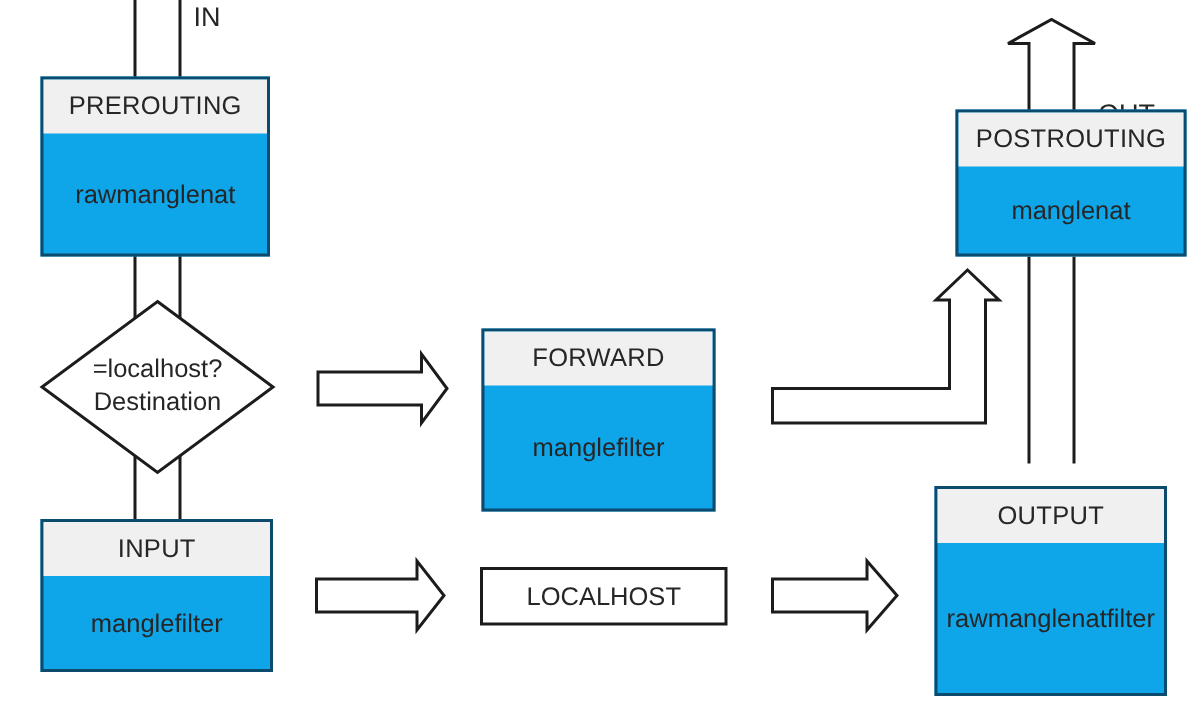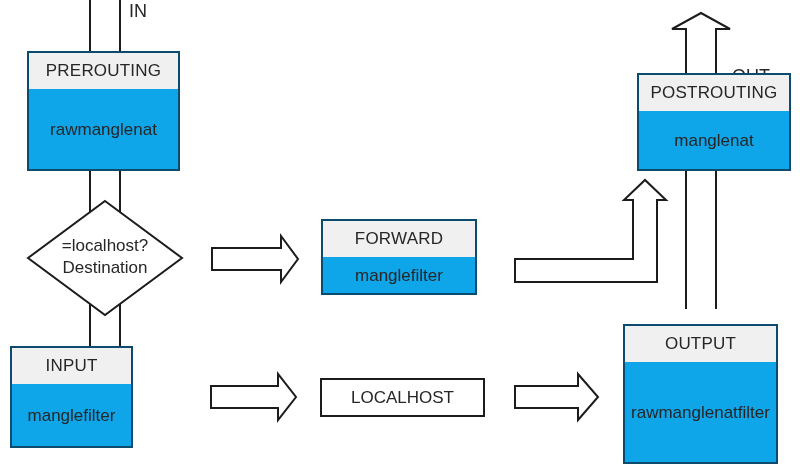--- a/index.html
+++ b/index.html
@@ -39,22 +39,22 @@
     display: flex;
     flex-direction: row;
     justify-content: center;
     align-items: center;
   }
   .chain-item {
     font-size: 17px;
     line-height: 21px;
   }
   #box-prerouting  { left: 27px;  top: 51px;  width: 153px; height: 120px; }
-  #box-forward     { left: 321px; top: 219px; width: 156px; height: 76px;  }
-  #box-input       { left: 10px;  top: 346px; width: 123px; height: 102px; }
+  #box-forward     { left: 321px; top: 219px; width: 156px; height: 122px;  }
+  #box-input       { left: 27px;  top: 346px; width: 155px; height: 102px; }
   #box-postrouting { left: 637px; top: 73px;  width: 154px; height: 98px;  }
   #box-output      { left: 623px; top: 308px; width: 155px; height: 140px; margin-top: 16px; }
   #box-localhost {
     position: absolute;
     left: 320px; top: 378px; width: 165px; height: 39px;
     box-sizing: border-box;
     border: 2px solid #1c1c1c;
     background: #ffffff;
     display: flex;
     align-items: center;

